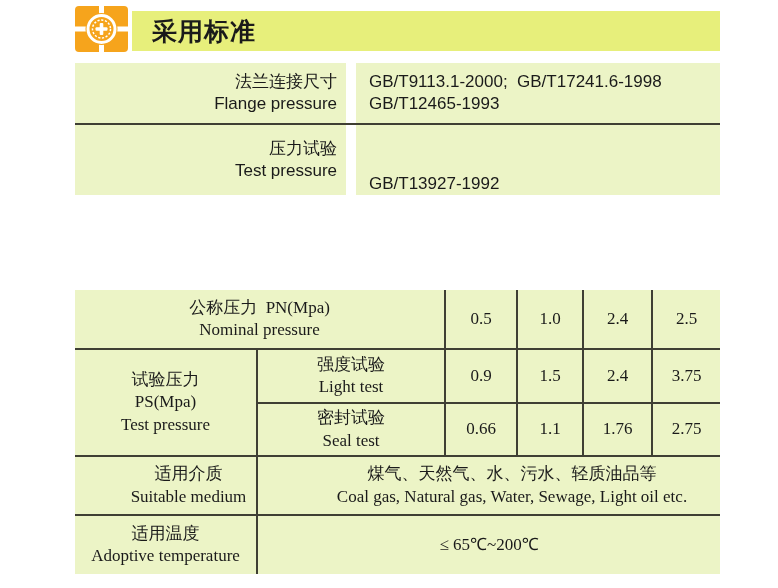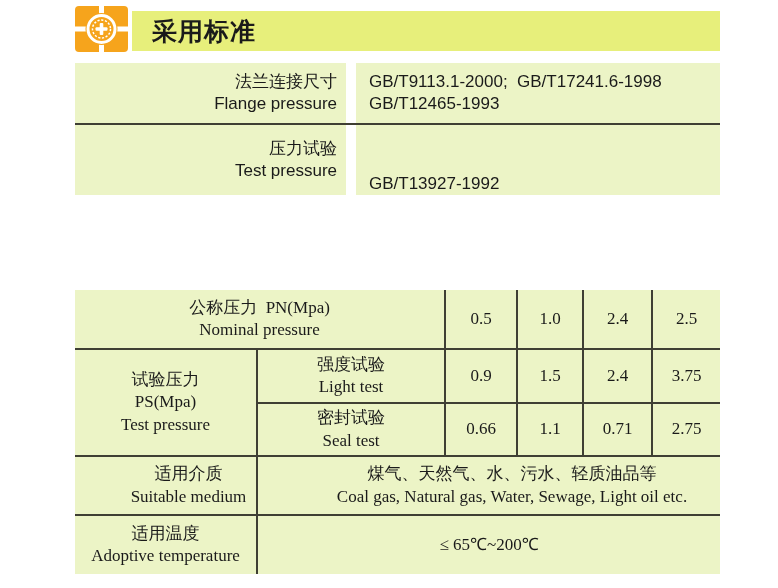--- a/index.html
+++ b/index.html
@@ -128,21 +128,21 @@
         <td>2.4</td>
         <td>3.75</td>
       </tr>
       <tr class="r3">
         <td>
           <div>密封试验</div>
           <div>Seal test</div>
         </td>
         <td>0.66</td>
         <td>1.1</td>
-        <td>0.71</td>
+        <td>1.76</td>
         <td>2.75</td>
       </tr>
       <tr class="r4">
         <td>
           <div>适用介质</div>
           <div>Suitable medium</div>
         </td>
         <td colspan="5">
           <div>煤气、天然气、水、污水、轻质油品等</div>
           <div>Coal gas, Natural gas, Water, Sewage, Light oil etc.</div>

